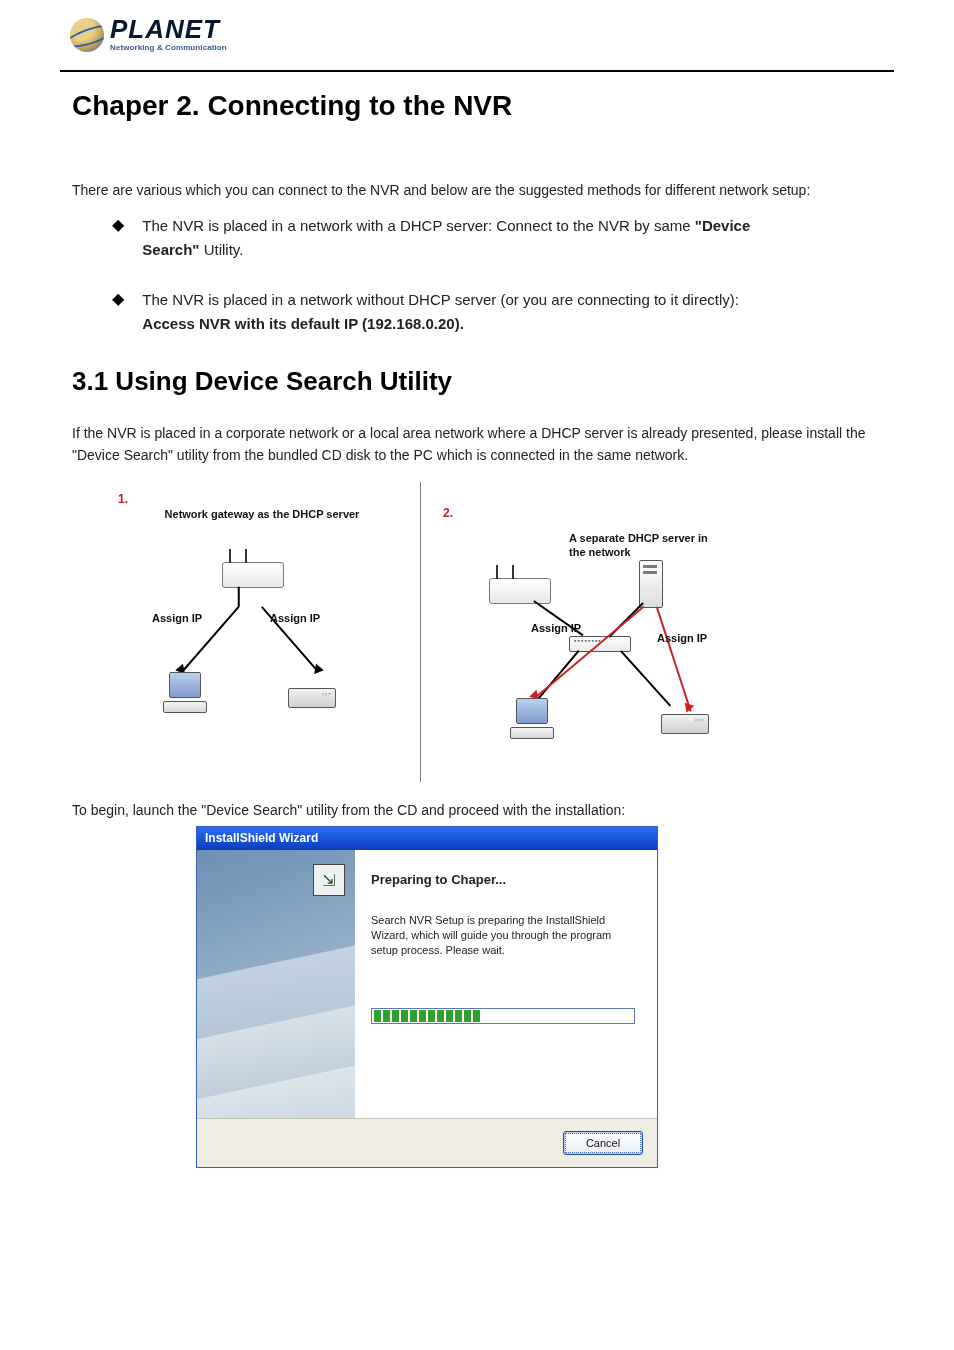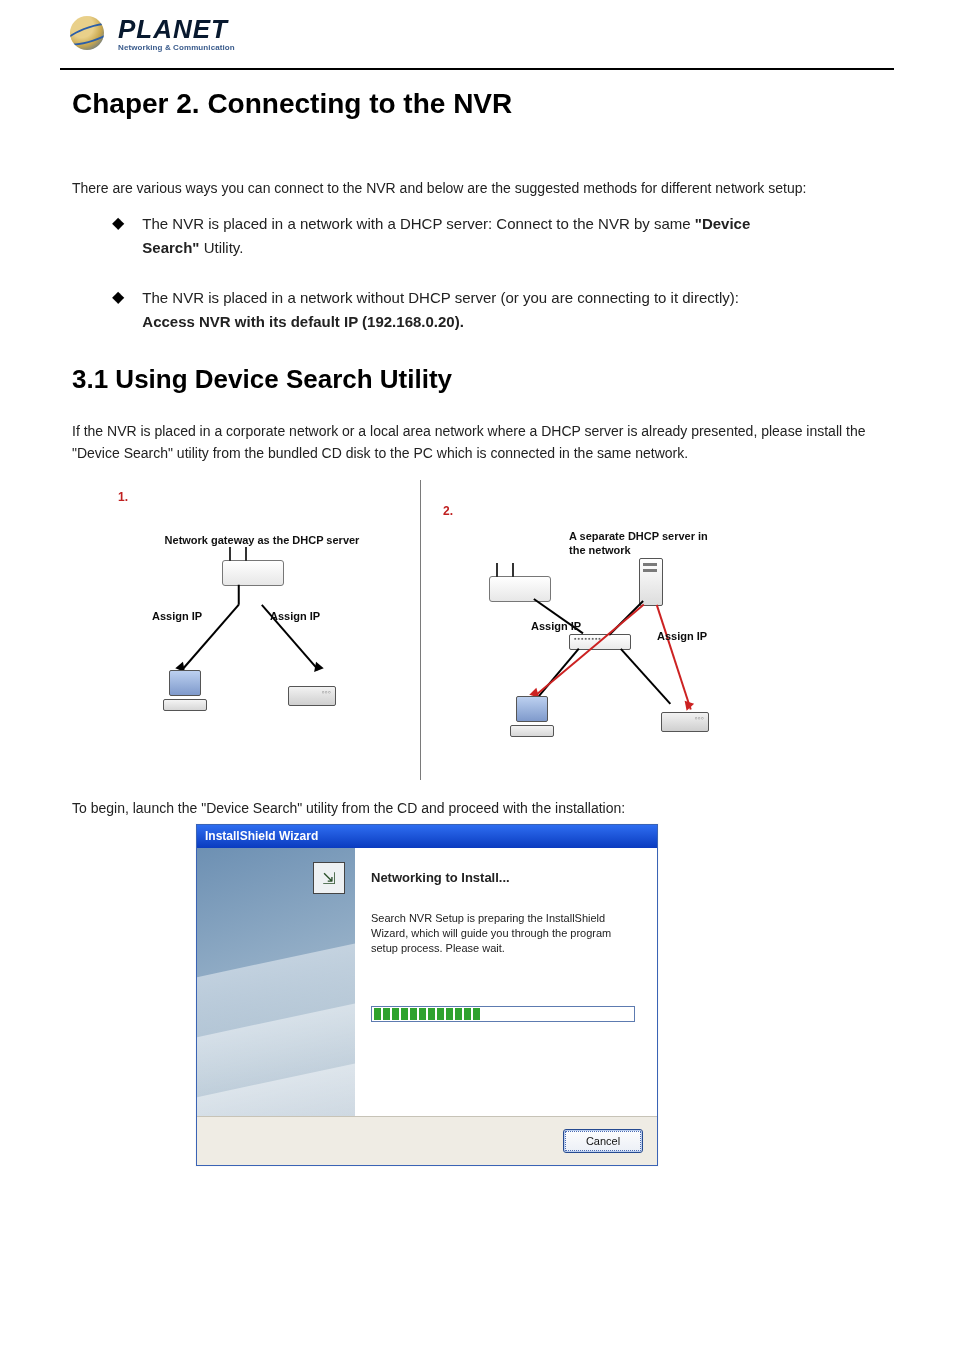--- a/index.html
+++ b/index.html
@@ -11,22 +11,22 @@
   }
   .page {
     padding: 10px 60px 40px 60px;
   }
   .logo-row {
     margin-left: 10px;
     margin-top: 6px;
   }
   .logo {
     display: inline-flex;
-    align-items: flex-start;
-    gap: 14px;
+    align-items: flex-end;
+    gap: 6px;
   }
   .logo-globe {
     width: 34px; height: 34px;
     border-radius: 50%;
     background: radial-gradient(circle at 35% 30%, #e9d08a 0 35%, #c9a84f 60%, #2257a8 100%);
     position: relative;
     overflow: hidden;
   }
   .logo-globe::after {
     content: "";
@@ -329,21 +329,21 @@
         <div class="logo-word">PLANET</div>
         <div class="logo-tag">Networking &amp; Communication</div>
       </div>
     </div>
   </div>
 
   <hr class="hr">
 
   <div class="chapter-title">Chaper 2. Connecting to the NVR</div>
 
-  <div class="intro">There are various ways you can connect to the NVR and below are the suggested methods for different network setup:</div>
+  <div class="intro">There are various which you can connect to the NVR and below are the suggested methods for different network setup:</div>
 
   <div class="bullets">
     <div class="b-row">
       <div class="b-diamond">◆</div>
       <div class="b-text">
         <span>The NVR is placed in a network with a DHCP server: Connect to the NVR by same </span>
         <span class="bold">"Device Search"</span>
         <span> Utility.</span>
       </div>
     </div>
@@ -357,21 +357,21 @@
     </div>
   </div>
 
   <div class="section-title">3.1 Using Device Search Utility</div>
   <div class="section-body">If the NVR is placed in a corporate network or a local area network where a DHCP server is already presented, please install the "Device Search" utility from the bundled CD disk to the PC which is connected in the same network.</div>
 
   <div class="diagrams">
 
     <div class="diagram">
       <div class="dg-num" style="left:16px">1.</div>
-      <div class="dg-label" style="left:40px; top:54px; width:240px">Network gateway as the DHCP server</div>
+      <div class="dg-label" style="left:40px; top:26px; width:240px">Network gateway as the DHCP server</div>
 
       <div class="router" style="left:120px; top:80px"></div>
 
       <div class="line" style="left:137px; top:104px; width:20px; transform:rotate(90deg)"></div>
       <div class="line" style="left:137px; top:124px; width:86px; transform:rotate(131deg)"></div>
       <div class="line" style="left:160px; top:124px; width:86px; transform:rotate(49deg)"></div>
       <div class="arrowhead blk" style="left:75px; top:184px; transform:rotate(-40deg)"></div>
       <div class="arrowhead blk" style="left:210px; top:184px; transform:rotate(40deg)"></div>
 
       <div class="dg-txt" style="left:50px; top:130px">Assign IP</div>
@@ -423,21 +423,21 @@
       <span>InstallShield Wizard</span>
     </div>
     <div class="shot-body">
       <div class="shot-side">
         <div class="tri" style="top:110px"></div>
         <div class="tri" style="top:170px"></div>
         <div class="tri" style="top:230px"></div>
         <div class="icon">⇲</div>
       </div>
       <div class="shot-main">
-        <div class="shot-h">Networking to Install...</div>
+        <div class="shot-h">Preparing to Chaper...</div>
         <div class="shot-p">Search NVR Setup is preparing the InstallShield Wizard, which will guide you through the program setup process. Please wait.</div>
         <div class="shot-progress" id="progress">
             <div class="seg" style="left: 2px;"></div>
             <div class="seg" style="left: 11px;"></div>
             <div class="seg" style="left: 20px;"></div>
             <div class="seg" style="left: 29px;"></div>
             <div class="seg" style="left: 38px;"></div>
             <div class="seg" style="left: 47px;"></div>
             <div class="seg" style="left: 56px;"></div>
             <div class="seg" style="left: 65px;"></div>

